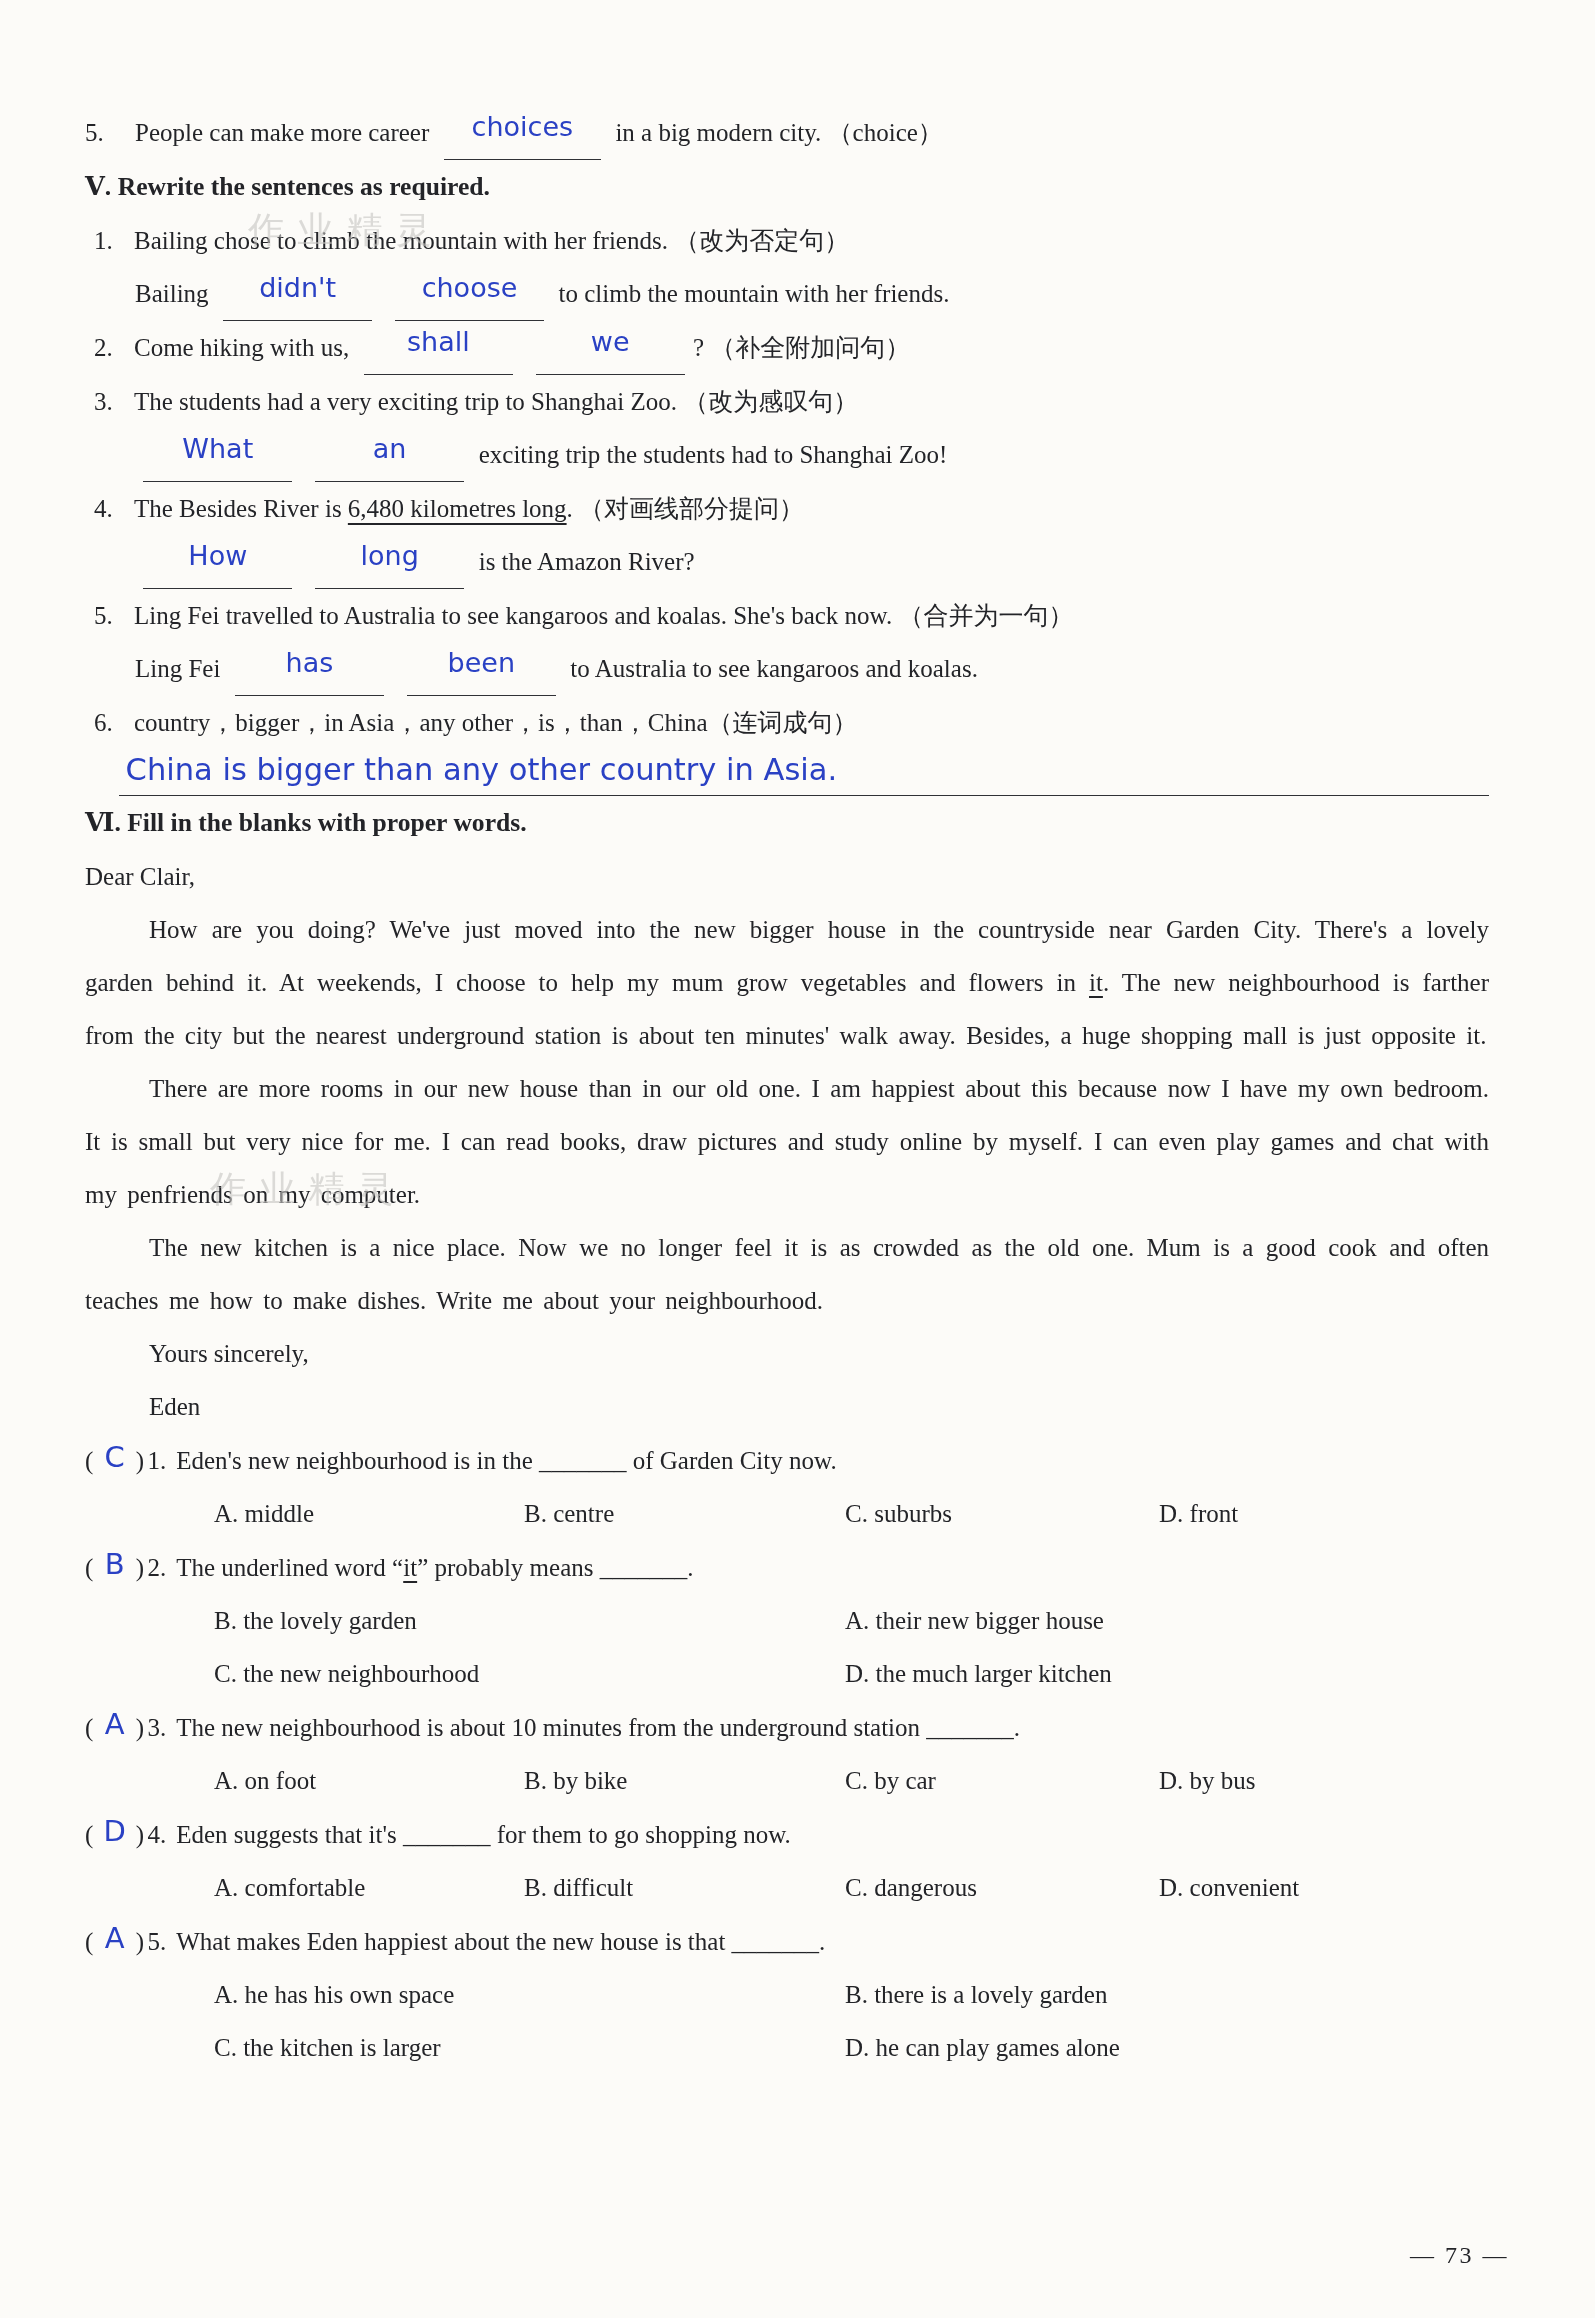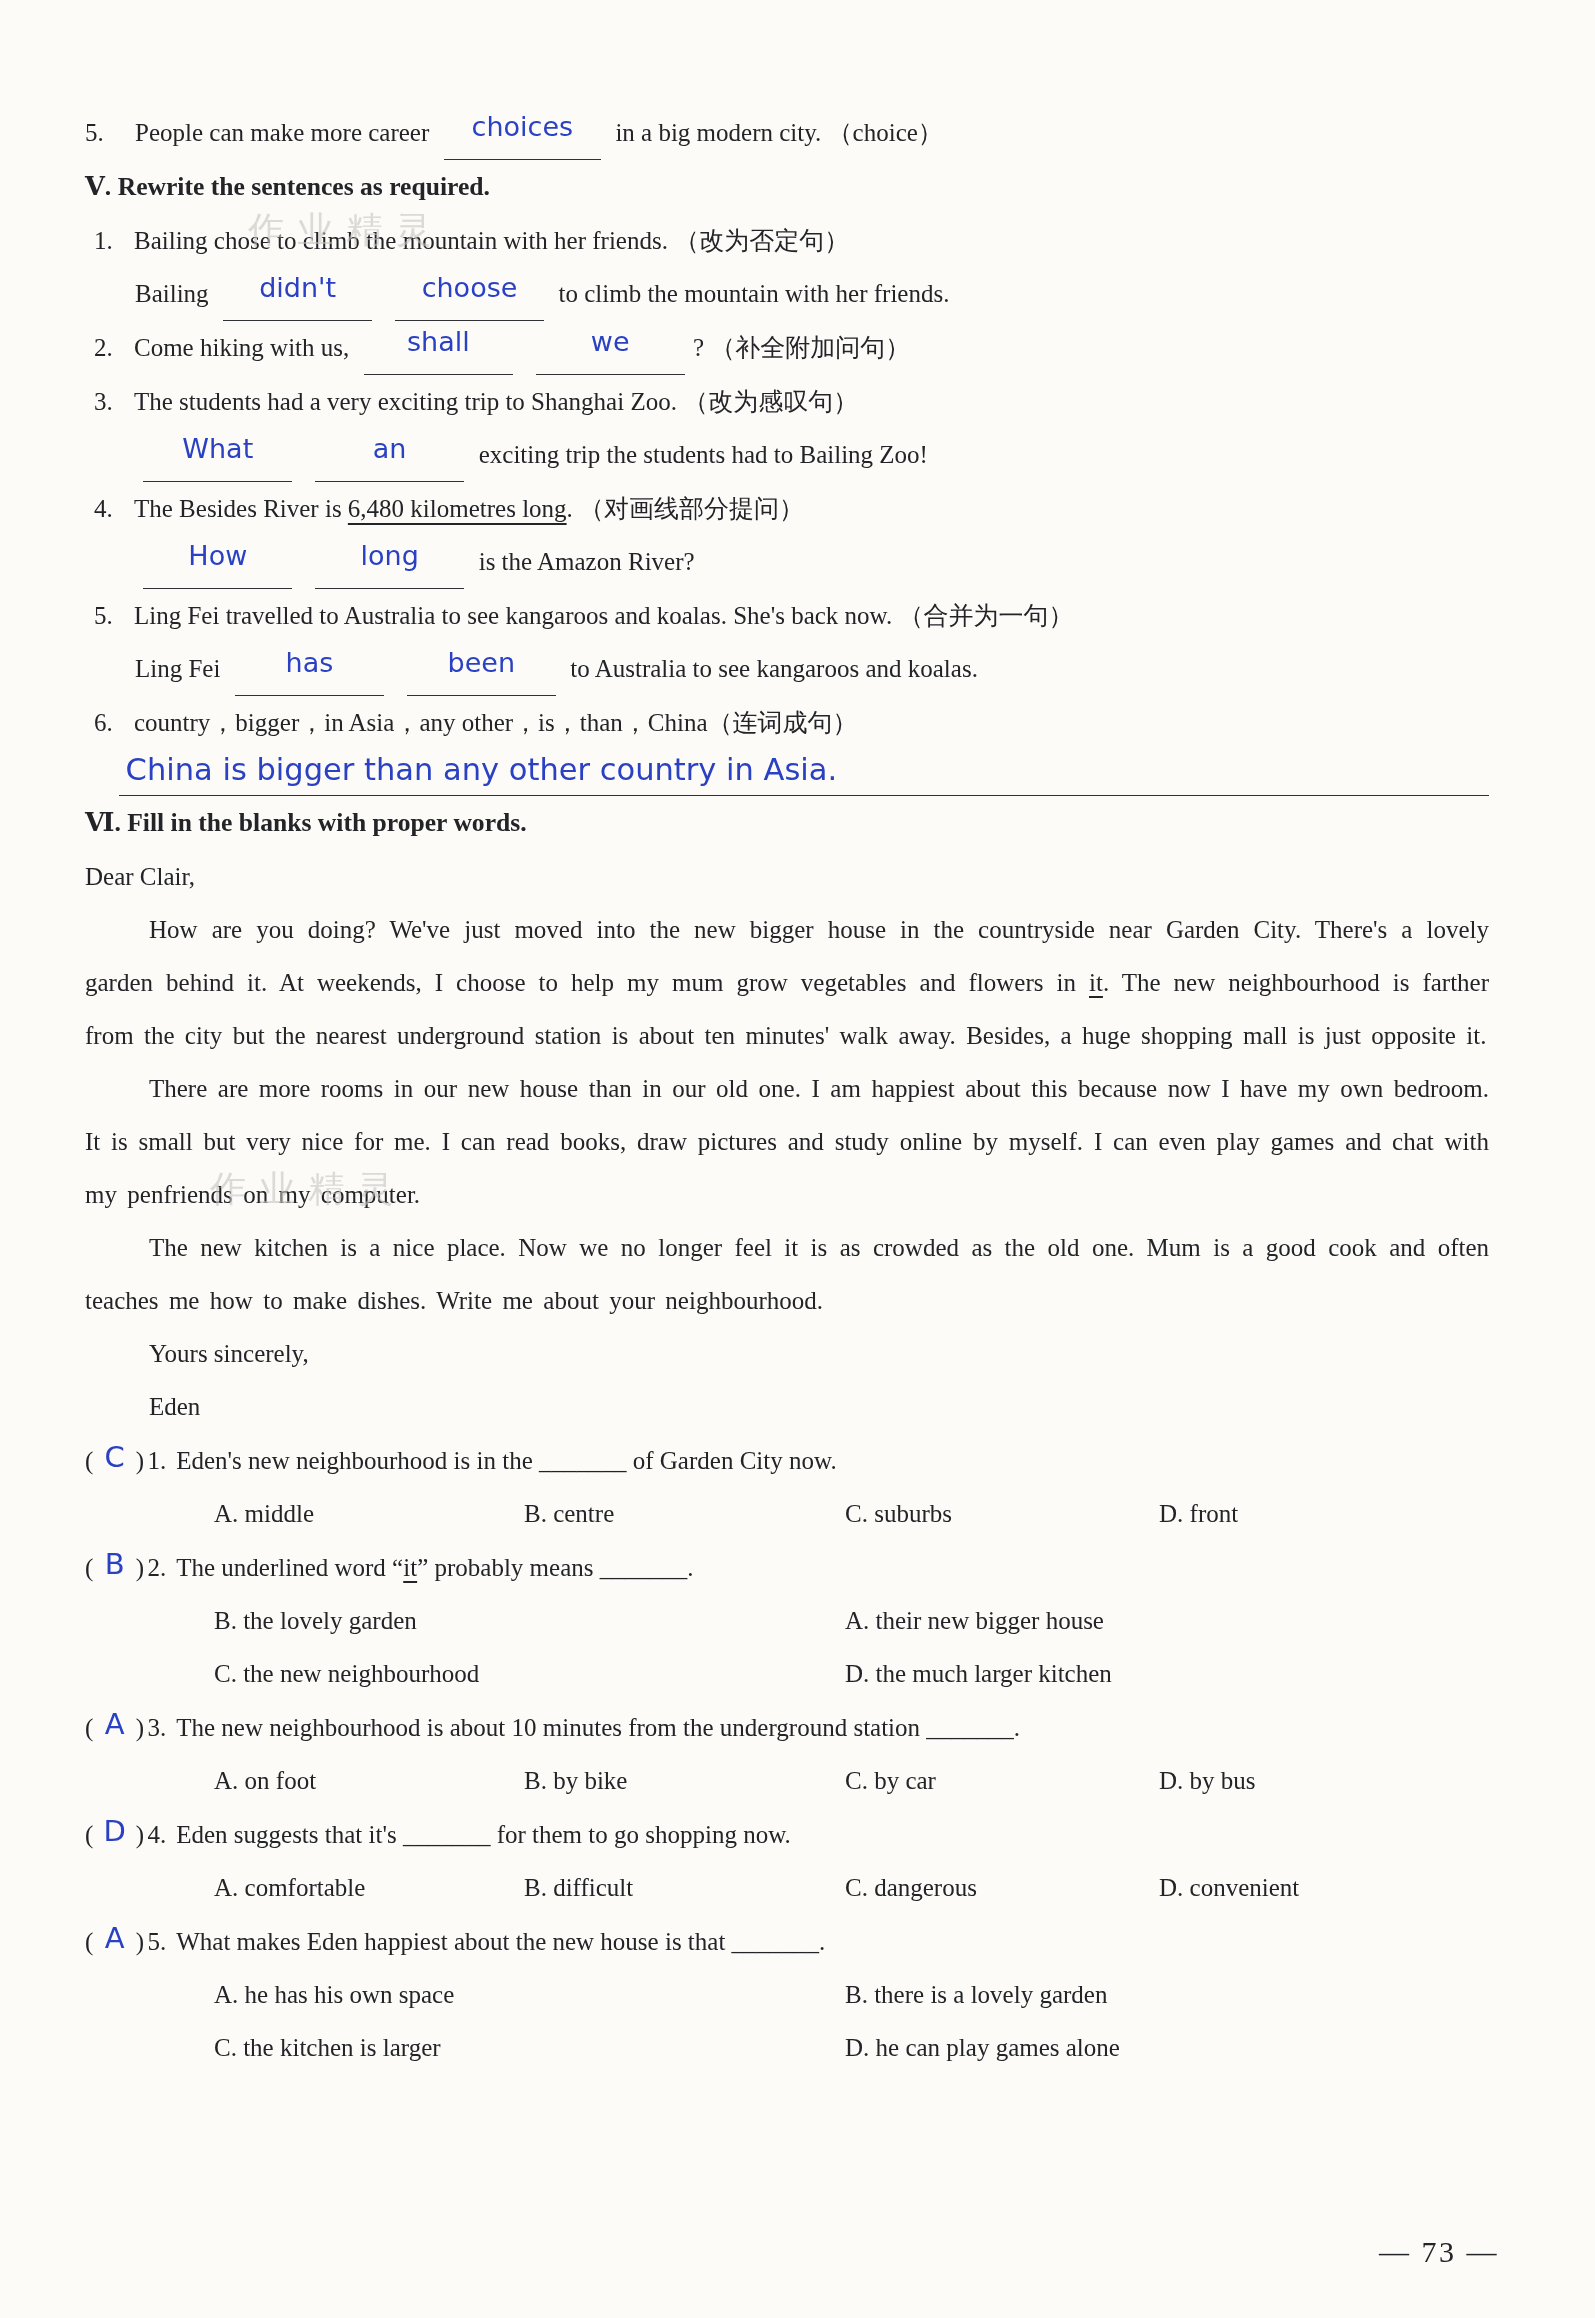--- a/index.html
+++ b/index.html
@@ -44,21 +44,21 @@
   .opts{display:grid;padding-left:129px;line-height:53px;}
   .opts.four{grid-template-columns:310px 321px 314px auto;}
   .opts.two{grid-template-columns:631px auto;}
   .watermark{
     position:absolute;color:#c6c5c2;opacity:.6;font-size:36px;
     letter-spacing:13.2px;font-family:"DejaVu Sans",sans-serif;pointer-events:none;
   }
   .wm1{left:248px;top:206px;}
   .wm2{left:210px;top:1165px;}
   .page-number{
-    position:absolute;right:97px;bottom:50px;font-size:30px;letter-spacing:2.5px;color:#232428;
+    position:absolute;right:87px;bottom:50px;font-size:24px;letter-spacing:2.5px;color:#232428;
   }
 </style>
 </head>
 <body>
 
 <div class="page">
 
   <div class="watermark wm1">作业精灵</div>
   <div class="watermark wm2">作业精灵</div>
 
@@ -88,21 +88,21 @@
     <span class="blank"><span class="ans">we</span></span><span>? （补全附加问句）</span>
   </div>
 
   <div>
     <div class="line">
       <span class="num">3.</span><span>The students had a very exciting trip to Shanghai Zoo. （改为感叹句）</span>
     </div>
     <div class="line indent2">
       <span class="blank"><span class="ans">What</span></span>
       <span class="blank"><span class="ans">an</span></span>
-      <span>exciting trip the students had to Bailing Zoo!</span>
+      <span>exciting trip the students had to Shanghai Zoo!</span>
     </div>
   </div>
 
   <div>
     <div class="line">
       <span class="num">4.</span><span>The Besides River is</span>
       <span class="u">6,480 kilometres long</span><span>. （对画线部分提问）</span>
     </div>
     <div class="line indent2">
       <span class="blank"><span class="ans">How</span></span>

